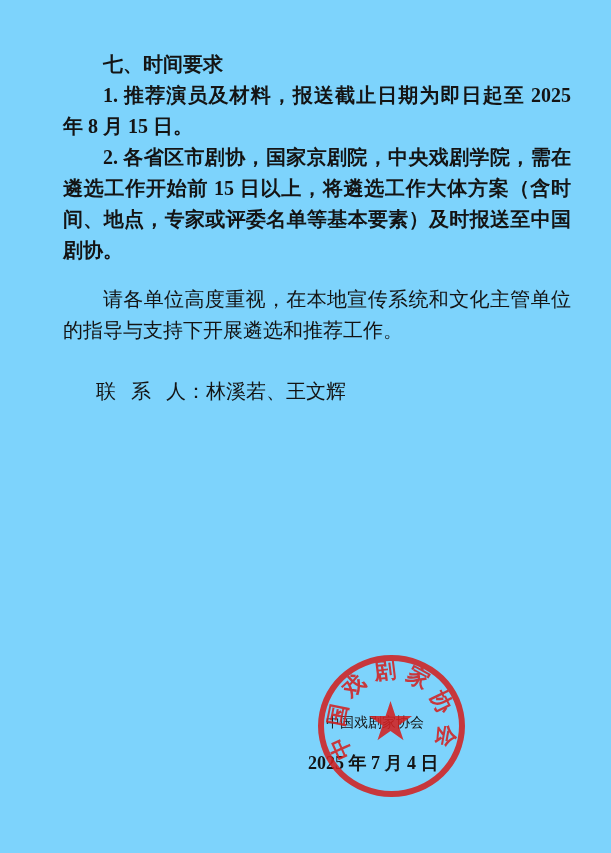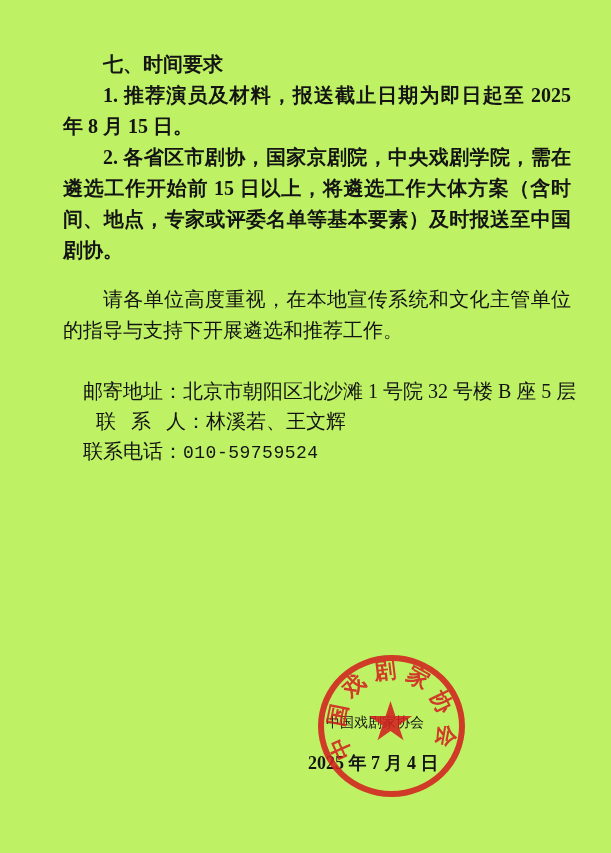--- a/index.html
+++ b/index.html
@@ -1,21 +1,21 @@
 <!DOCTYPE html>
 <html style="--stamp-red: #d32020; --link-blue: #1616dd; --text-color: #141414;"><head>
 <meta charset="utf-8">
 <style>
   * { margin: 0; padding: 0; box-sizing: border-box; }
   html, body { background: #ffffff; }
   .page {
     position: relative;
     width: 611px;
     height: 853px;
-    background: #bef264;
+    background: #7dd3fc;
     overflow: hidden;
     font-family: "Liberation Serif", "DejaVu Serif", serif;
     color: var(--text-color, #141414);
   }
   .content {
     position: absolute;
     left: 63px;
     top: 49px;
     width: 508px;
     font-size: 20px;
@@ -101,27 +101,21 @@
 <div class="page">
 
   <div class="content">
     <p class="para bold">七、时间要求</p>
     <p class="para bold">1. 推荐演员及材料，报送截止日期为即日起至 2025 年 8 月 15 日。</p>
     <p class="para bold">2. 各省区市剧协，国家京剧院，中央戏剧学院，需在遴选工作开始前 15 日以上，将遴选工作大体方案（含时间、地点，专家或评委名单等基本要素）及时报送至中国剧协。</p>
     <p class="para gap-large">请各单位高度重视，在本地宣传系统和文化主管单位的指导与支持下开展遴选和推荐工作。</p>
 
     <div class="contact">
       <p class="contact-row">
-        <span class="contact-label">邮寄地址：</span><span>北京市朝阳区北沙滩 1 号院 32 号楼 B 座 5 层</span>
-      </p>
-      <p class="contact-row">
         <span class="contact-label label-spread">联 系 人：</span><span>林溪若、王文辉</span>
-      </p>
-      <p class="contact-row">
-        <span class="contact-label">联系电话：</span><span class="latin-value">010-59759524</span>
       </p>
     </div>
   </div>
 
   <div class="org-name">中国戏剧家协会</div>
   <div class="doc-date">2025 年 7 月 4 日</div>
 
   <div class="stamp">
     <div class="stamp-circle"></div>
     <div class="stamp-star"></div>

